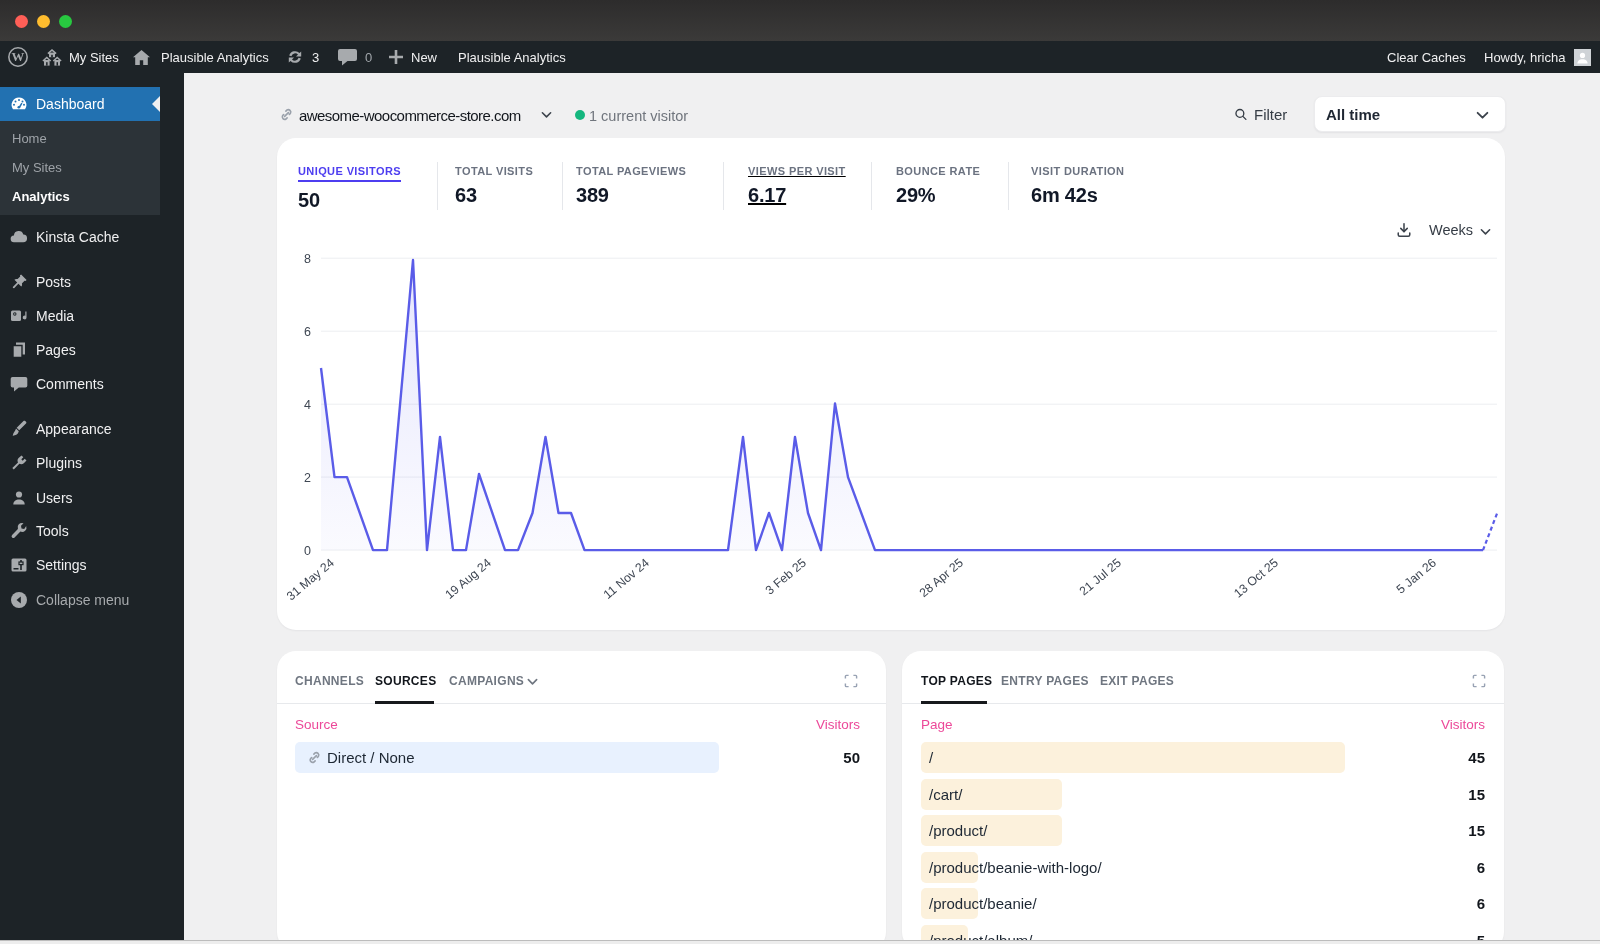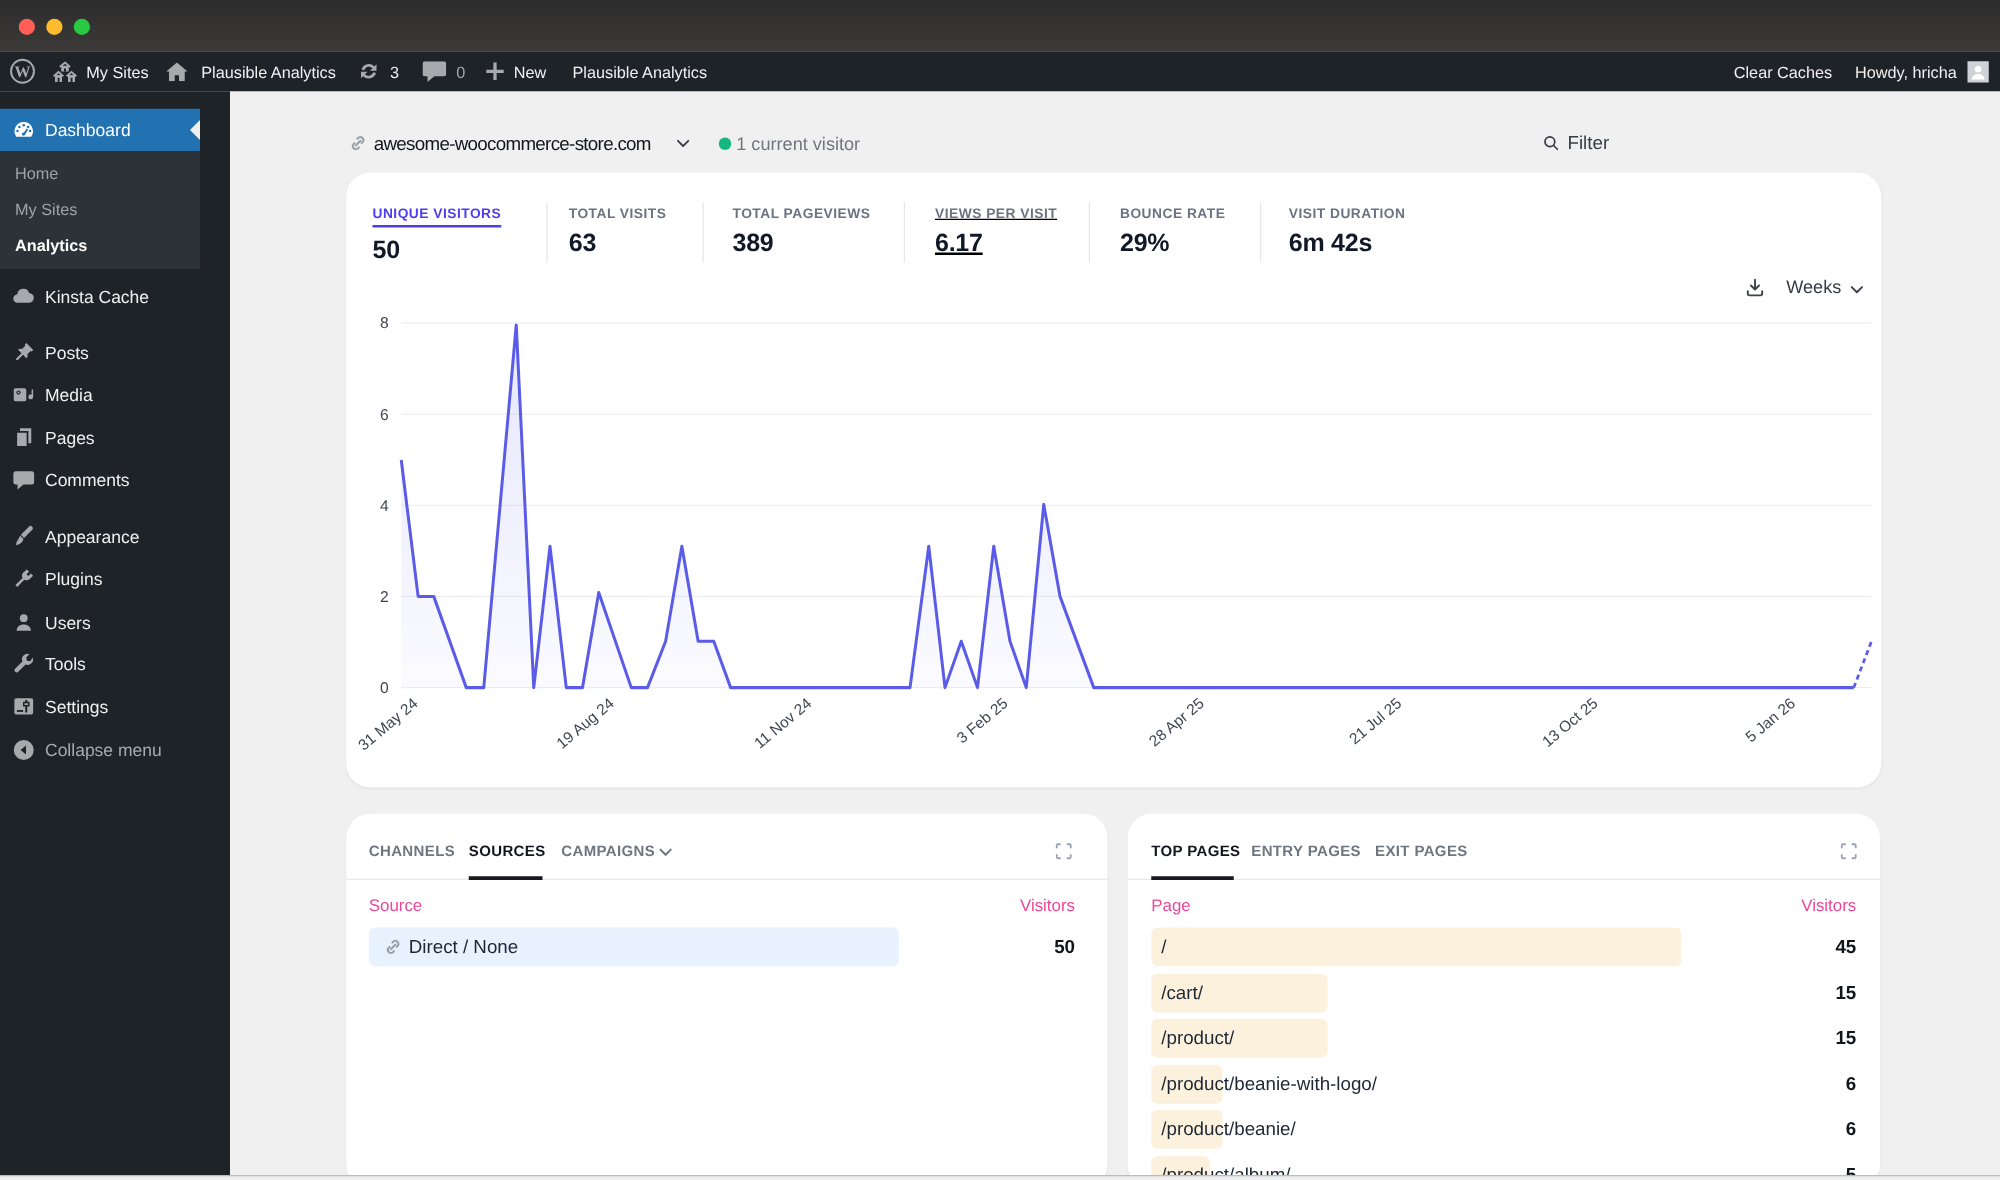--- a/index.html
+++ b/index.html
@@ -242,31 +242,37 @@
   <svg class="hdr-ico" style="left:541px; top:111px;" width="11" height="8" viewBox="0 0 12 8" fill="none" stroke="#3c434c" stroke-width="1.7" stroke-linecap="round" stroke-linejoin="round">
       <path d="M1.5 1.5L6 6l4.5-4.5"></path>
     </svg>
   <div class="greendot"></div>
   <div class="curvis">1 current visitor</div>
   <svg class="hdr-ico" style="left:1234px; top:107px;" width="14" height="15" viewBox="0 0 20 20" fill="none" stroke="#353c45" stroke-width="1.9">
       <circle cx="8.4" cy="8.4" r="5.6"></circle>
       <path d="M12.7 12.7L17 17" stroke-linecap="round"></path>
     </svg>
   <div class="filter-lbl">Filter</div>
+  <div class="alltime">
+      <span class="t">All time</span>
+    <svg style="position:absolute; right:16px; top:14px;" width="13" height="9" viewBox="0 0 12 8" fill="none" stroke="#3c434c" stroke-width="1.7" stroke-linecap="round" stroke-linejoin="round">
+        <path d="M1.5 1.5L6 6l4.5-4.5"></path>
+      </svg>
+  </div>
 
   <div class="card" id="card-main">
     <div class="stat active" style="left:21px;">
         <div class="sl">UNIQUE VISITORS</div>
         <div class="sv">50</div>
       </div>
     <div class="stat" style="left:178px;">
         <div class="sl">TOTAL VISITS</div>
         <div class="sv">63</div>
       </div>
-    <div class="stat" style="left:309px;">
+    <div class="stat" style="left:299px;">
         <div class="sl">TOTAL PAGEVIEWS</div>
         <div class="sv">389</div>
       </div>
     <div class="stat" style="left:471px;text-decoration:underline;">
         <div class="sl">VIEWS PER VISIT</div>
         <div class="sv">6.17</div>
       </div>
     <div class="stat" style="left:619px;">
         <div class="sl">BOUNCE RATE</div>
         <div class="sv">29%</div>

